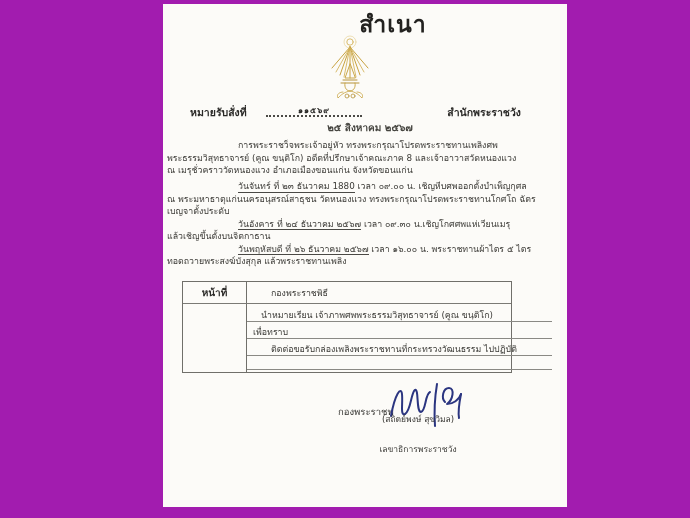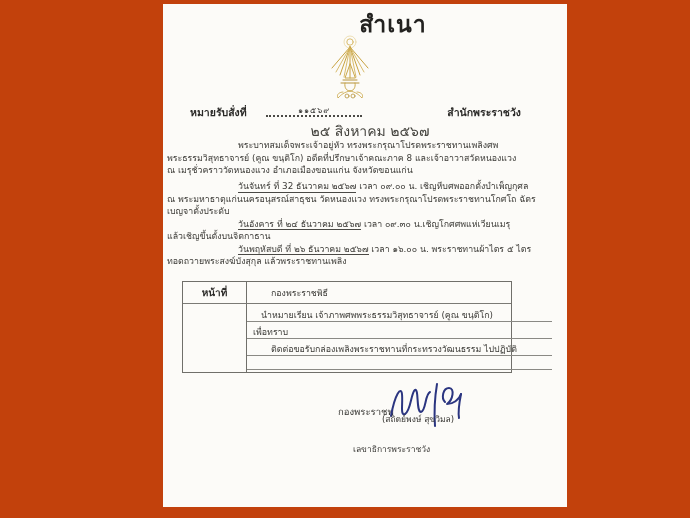--- a/index.html
+++ b/index.html
@@ -1,37 +1,37 @@
 <!DOCTYPE html>
 <html><head>
 <meta charset="utf-8">
 <style>
   * { margin:0; padding:0; box-sizing:border-box; }
   html,body { width:690px; height:518px; }
   body { font-family:"DejaVu Sans", sans-serif; background:#000; }
-  .stage { position:relative; width:690px; height:518px; background:#c2410c; overflow:hidden; }
+  .stage { position:relative; width:690px; height:518px; background:#a21caf; overflow:hidden; }
   .paper {
     position:absolute; left:163px; top:4px; width:404px; height:503px;
     background:#fcfbf8; color:#33322f;
   }
   .abs { position:absolute; }
   .doc-title {
     left:110px; top:2px; width:240px; text-align:center;
     font-size:23px; font-weight:bold; color:#22211f; letter-spacing:1px;
     font-family:"DejaVu Serif", serif;
   }
   .order-line { left:0; top:98px; width:100%; height:20px; font-size:10.5px; font-weight:bold; color:#2a2927; }
   .order-label { position:absolute; left:27px; top:2px; }
   .order-dots {
     position:absolute; left:103px; top:0; width:96px; height:15px;
     border-bottom:2px dotted #4a4945; text-align:center;
   }
-  .order-num { font-size:8px; font-weight:normal; position:relative; top:1px; letter-spacing:1px;margin-top:43px; }
+  .order-num { font-size:8px; font-weight:bold; position:relative; top:1px; letter-spacing:1px;margin-top:43px; }
   .office { position:absolute; right:46px; top:2px; }
-  .date-line { left:107px; top:116px; width:200px; text-align:center; font-size:14px; color:#45443f; }
+  .date-line { left:107px; top:116px; width:200px; text-align:center; font-size:10px; color:#45443f;font-weight:bold; }
   .body-block { font-size:8.8px; line-height:12.5px; color:#3a3935; }
   .intro { left:4px; top:135px; width:392px; }
   .sched { left:4px; top:176px; width:394px; }
   .indent { padding-left:71px; }
   .u { border-bottom:1px solid #4a4945; padding-bottom:0.5px; }
   .duty-table {
     left:19px; top:277px; width:330px; height:92px;
     border:1px solid #706f6a; font-size:8.8px; color:#3a3935;
   }
   .duty-left {
@@ -41,21 +41,21 @@
   .duty-header { padding-top:3px; text-align:center; font-weight:bold; font-size:10px; color:#2a2927; }
   .r1line { position:absolute; left:0; top:21px; width:100%; border-bottom:1px solid #7b7a75; }
   .trow { position:absolute; left:64px; width:305px; border-bottom:1px solid #8a8984; }
   .trow.n2 { top:22px; height:18px; padding:4px 2px 0 14px; }
   .trow.n3 { top:40px; height:17px; padding:3px 2px 0 6px; }
   .trow.n4 { top:57px; height:17px; padding:3px 2px 0 24px; }
   .trow.n5 { top:74px; height:14px; }
   .trow1-text { position:absolute; left:88px; top:4px; }
   .sig-rank { left:175px; top:400px; font-size:9.5px; color:#33322f; }
   .sig-name { left:190px; top:408px; width:130px; text-align:center; font-size:8.5px; color:#33322f; }
-  .sig-pos  { left:190px; top:438px; width:130px; text-align:left; font-size:8.5px; color:#33322f; }
+  .sig-pos  { left:190px; top:438px; width:130px; text-align:center; font-size:8.5px; color:#33322f; }
   .sig-svg { left:222px; top:374px; }
   .emblem-svg { left:162px; top:30px; }
 </style>
 </head>
 <body>
 
 <div class="stage">
   <div class="paper">
 
     <div class="abs doc-title">สำเนา</div>
@@ -85,27 +85,27 @@
 
     <div class="abs order-line">
       <span class="order-label">หมายรับสั่งที่</span>
       <span class="order-dots"><span class="order-num">๑๑๕๖๙</span></span>
       <span class="office">สำนักพระราชวัง</span>
     </div>
 
     <div class="abs date-line">๒๕ สิงหาคม ๒๕๖๗</div>
 
     <div class="abs body-block intro">
-      <div class="indent">พระบาทสมเด็จพระเจ้าอยู่หัว ทรงพระกรุณาโปรดพระราชทานเพลิงศพ</div>
+      <div class="indent">การพระราชว็จพระเจ้าอยู่หัว ทรงพระกรุณาโปรดพระราชทานเพลิงศพ</div>
       <div>พระธรรมวิสุทธาจารย์ (คูณ ขนฺติโก) อดีตที่ปรึกษาเจ้าคณะภาค 8 และเจ้าอาวาสวัดหนองแวง</div>
       <div>ณ เมรุชั่วคราววัดหนองแวง อำเภอเมืองขอนแก่น จังหวัดขอนแก่น</div>
     </div>
 
     <div class="abs body-block sched">
-      <div class="indent"><span class="u">วันจันทร์ ที่ 32 ธันวาคม ๒๕๖๗</span><span> เวลา ๐๙.๐๐ น. เชิญหีบศพออกตั้งบำเพ็ญกุศล</span></div>
+      <div class="indent"><span class="u">วันจันทร์ ที่ ๒๓ ธันวาคม 1880</span><span> เวลา ๐๙.๐๐ น. เชิญหีบศพออกตั้งบำเพ็ญกุศล</span></div>
       <div>ณ  พระมหาธาตุแก่นนครอนุสรณ์สาธุชน วัดหนองแวง ทรงพระกรุณาโปรดพระราชทานโกศโถ ฉัตรเบญจาตั้งประดับ</div>
       <div class="indent"><span class="u">วันอังคาร ที่ ๒๔ ธันวาคม ๒๕๖๗</span><span> เวลา ๐๙.๓๐ น.เชิญโกศศพแห่เวียนเมรุ</span></div>
       <div>แล้วเชิญขึ้นตั้งบนจิตกาธาน</div>
       <div class="indent"><span class="u">วันพฤหัสบดี ที่ ๒๖ ธันวาคม ๒๕๖๗</span><span> เวลา ๑๖.๐๐ น. พระราชทานผ้าไตร ๕ ไตร</span></div>
       <div>ทอดถวายพระสงฆ์บังสุกุล แล้วพระราชทานเพลิง</div>
     </div>
 
     <div class="abs duty-table">
       <div class="duty-left">
         <div class="duty-header">หน้าที่</div>

